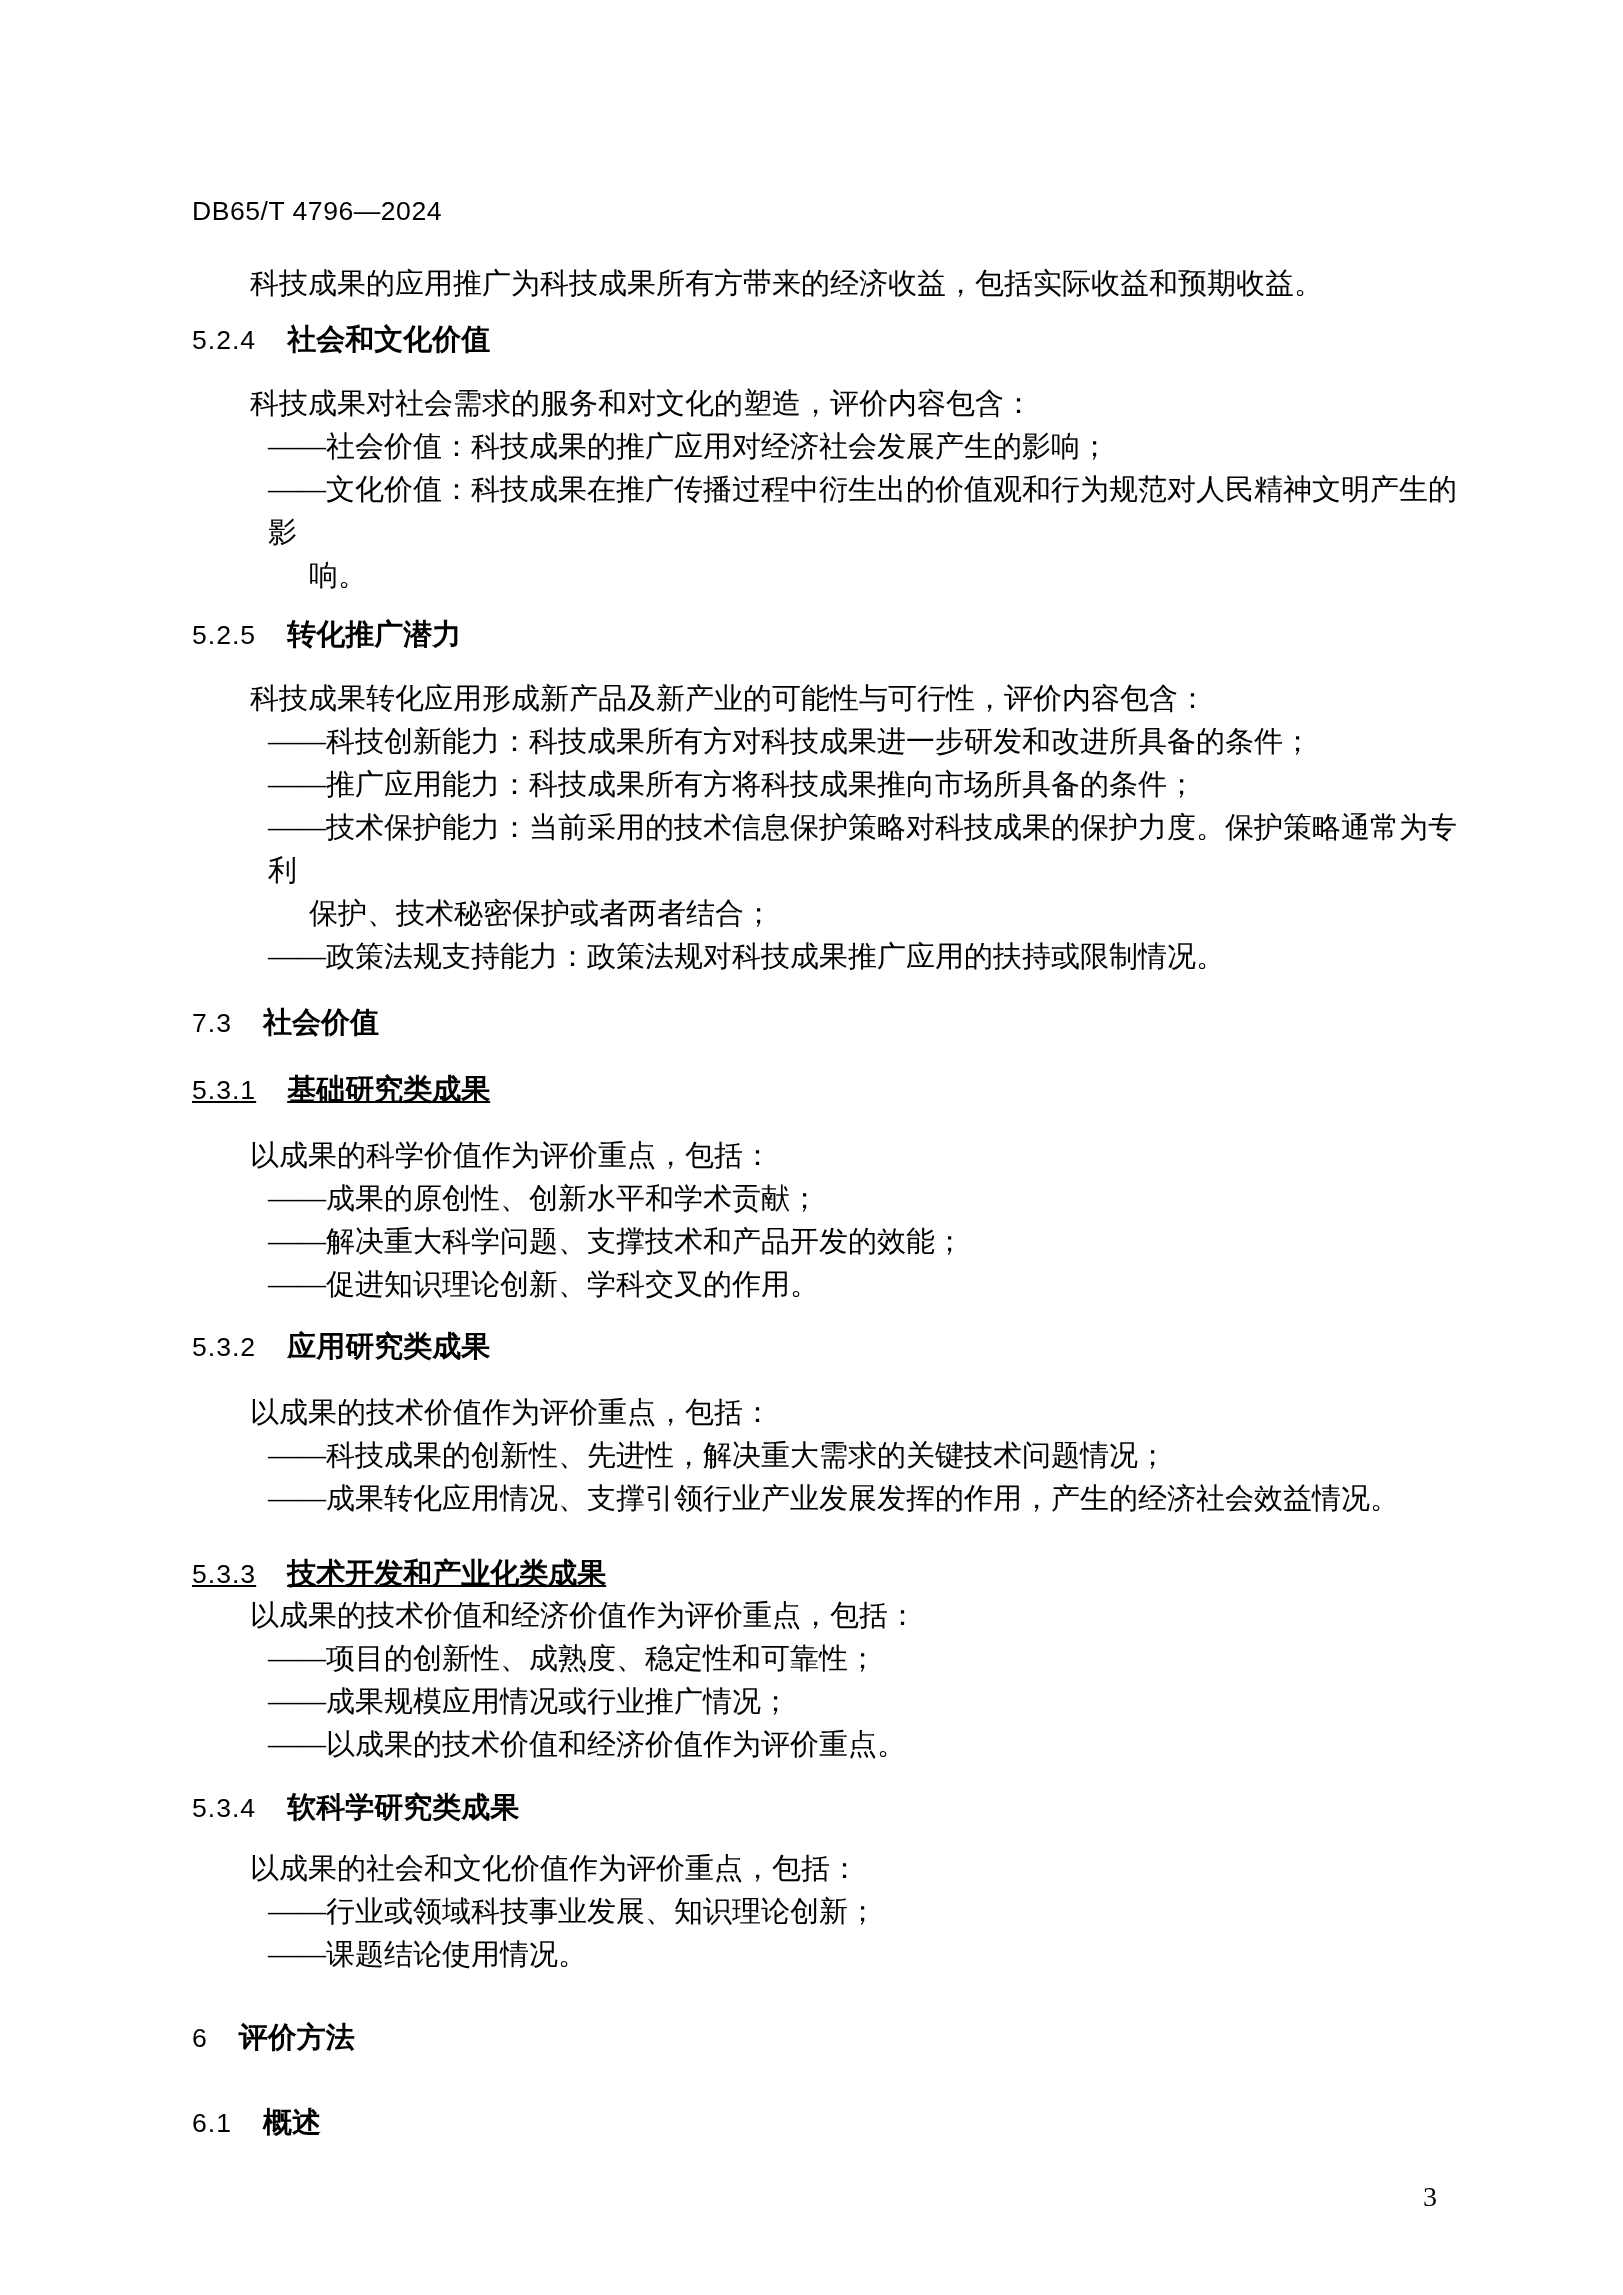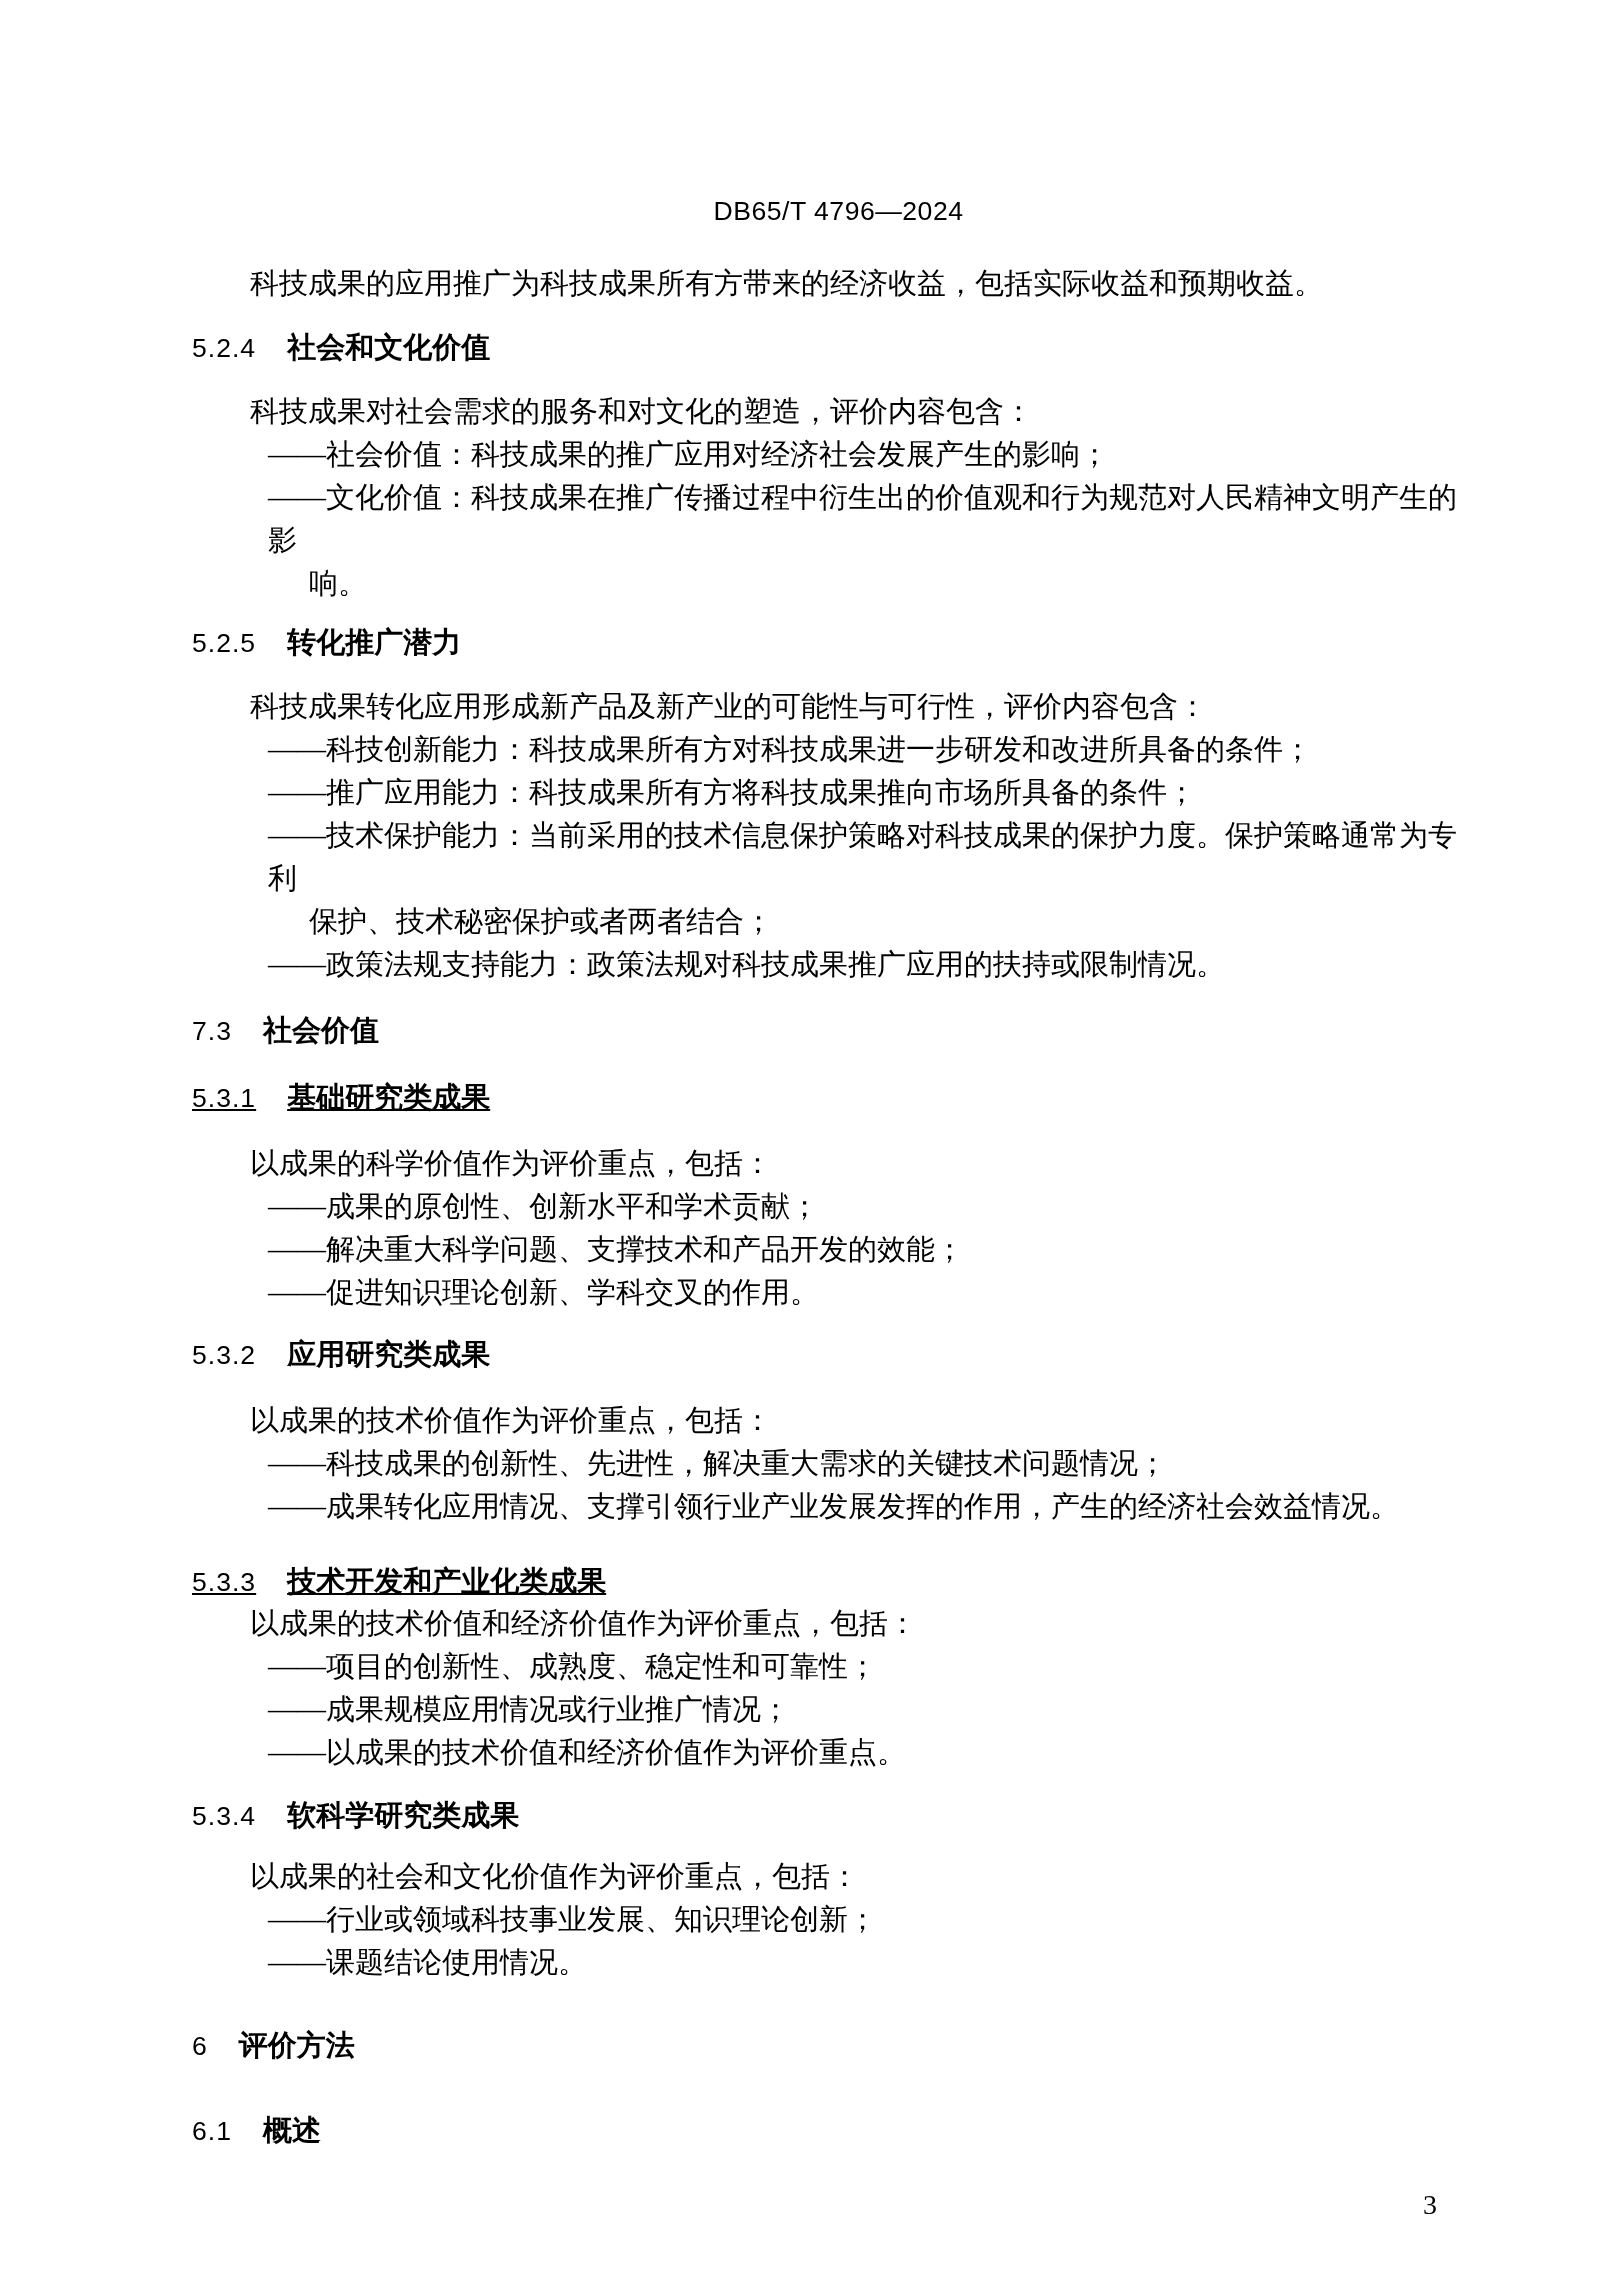--- a/index.html
+++ b/index.html
@@ -14,21 +14,21 @@
     height: 2295px;
     overflow: hidden;
     background: #ffffff;
     color: #000000;
     padding: 0 138px 0 192px;
     font-family: "Liberation Serif", "DejaVu Serif", serif;
     font-size: 29px;
     line-height: 43px;
   }
   .doc-header {
-    text-align: center;
+    text-align: left;
     font-family: "Liberation Sans", "DejaVu Sans", sans-serif;
     font-size: 26.6px;
     letter-spacing: 0.5px;
     line-height: 43px;
   }
   .heading {
     font-family: "Liberation Sans", "DejaVu Sans", sans-serif;
     font-weight: 700;
     font-size: 29px;
     line-height: 43px;
@@ -55,21 +55,21 @@
   }
   .page-num {
     text-align: right;
     padding-right: 48px;
     font-size: 28px;
     line-height: 43px;
   }
   
   .g372 { margin-top: 190px; }
   .g57  { margin-top: 29px; }
-  .g41  { margin-top: 21px; }
+  .g41  { margin-top: 13px; }
   .g40  { margin-top: 20.4px; }
   .g31  { margin-top: 16px; }
   .g38  { margin-top: 19.4px; }
   .g45  { margin-top: 23px; }
   .g46  { margin-top: 23.5px; text-decoration: underline; }
   .g43  { margin-top: 22px; }
   .g37  { margin-top: 19px; }
   .g54  { margin-top: 32px; text-decoration: underline; }
   .gm5  { margin-top: -2.6px; }
   .g33  { margin-top: 17px; }

